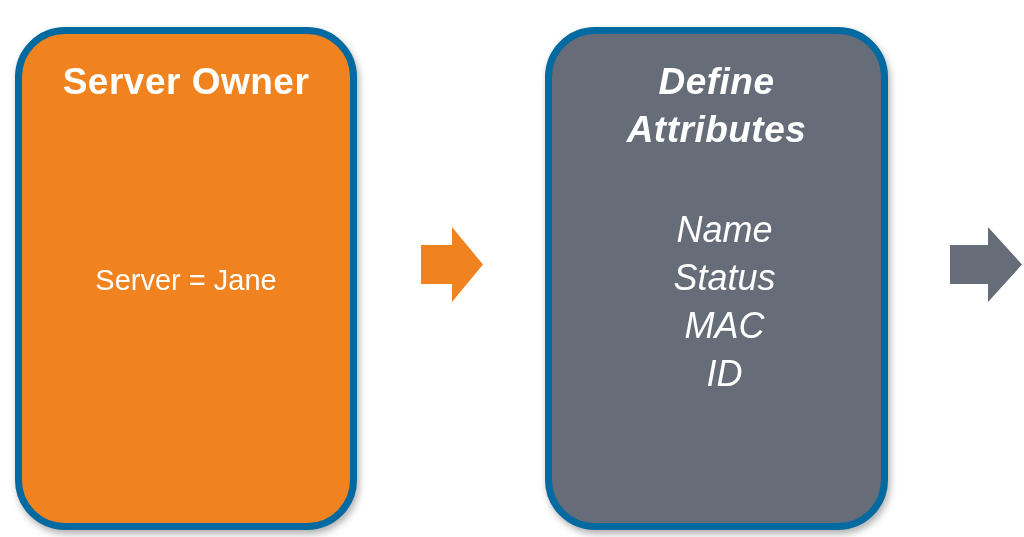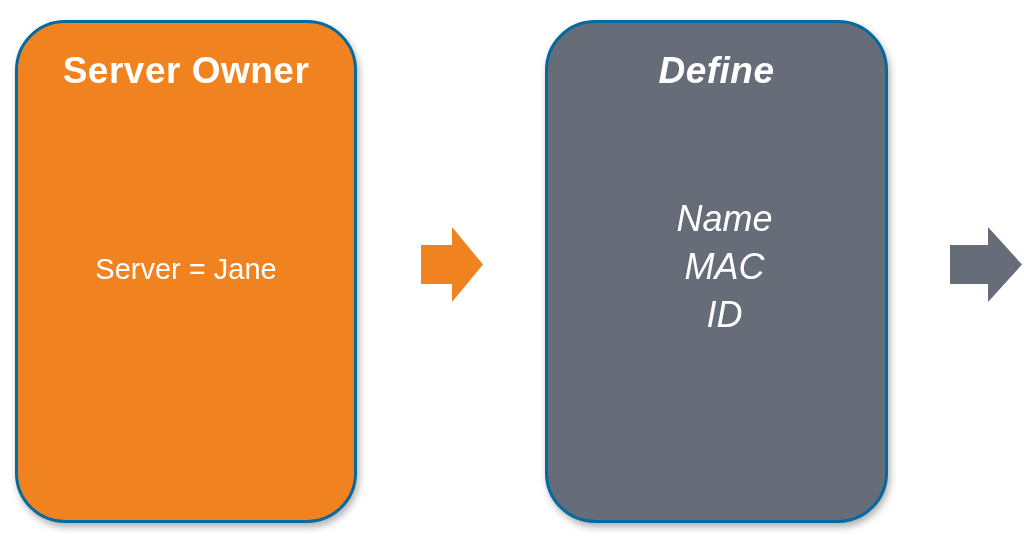--- a/index.html
+++ b/index.html
@@ -10,24 +10,24 @@
   .stage {
     position: relative;
     width: 1024px;
     height: 537px;
     background: #ffffff;
     overflow: hidden;
     font-family: "Liberation Sans", sans-serif;
   }
   .card {
     position: absolute;
-    top: 20px;
+    top: 27px;
     height: 503px;
     border-radius: 50px;
-    border: 3px solid #0369a1;
+    border: 7px solid #0369a1;
     box-sizing: border-box;
     box-shadow: 2px 4px 7px rgba(80, 80, 80, 0.45);
     color: #ffffff;
   }
   .card-orange {
     left: 15px;
     width: 342px;
     background: #F0831F;
   }
   .card-slate {
@@ -94,23 +94,24 @@
   <section class="card card-orange">
     <h2 class="card-title">Server Owner</h2>
     <div class="card-body">Server = Jane</div>
   </section>
 
   <svg class="arrow arrow-between" viewBox="0 0 62 75" preserveAspectRatio="none">
     <polygon points="0,18 31,18 31,0 62,37.5 31,75 31,57 0,57" fill="#F0831F"></polygon>
   </svg>
 
   <section class="card card-slate">
-    <h2 class="card-title"><span>Define</span><br></h2>
+    <h2 class="card-title"><span>Define</span><br><span>Attributes</span></h2>
     <div class="attr-list">
       <div class="attr-item">Name</div>
+      <div class="attr-item">Status</div>
       <div class="attr-item">MAC</div>
       <div class="attr-item">ID</div>
     </div>
   </section>
 
   <svg class="arrow arrow-exit" viewBox="0 0 72 75" preserveAspectRatio="none">
     <polygon points="0,18 38,18 38,0 72,37.5 38,75 38,57 0,57" fill="#666C78"></polygon>
   </svg>
 
 </div>

